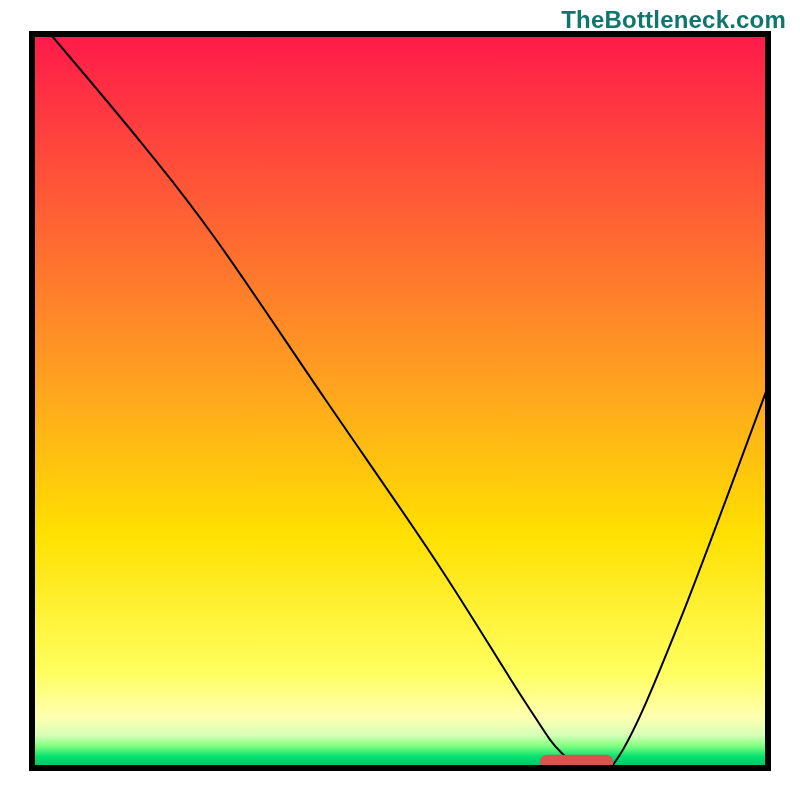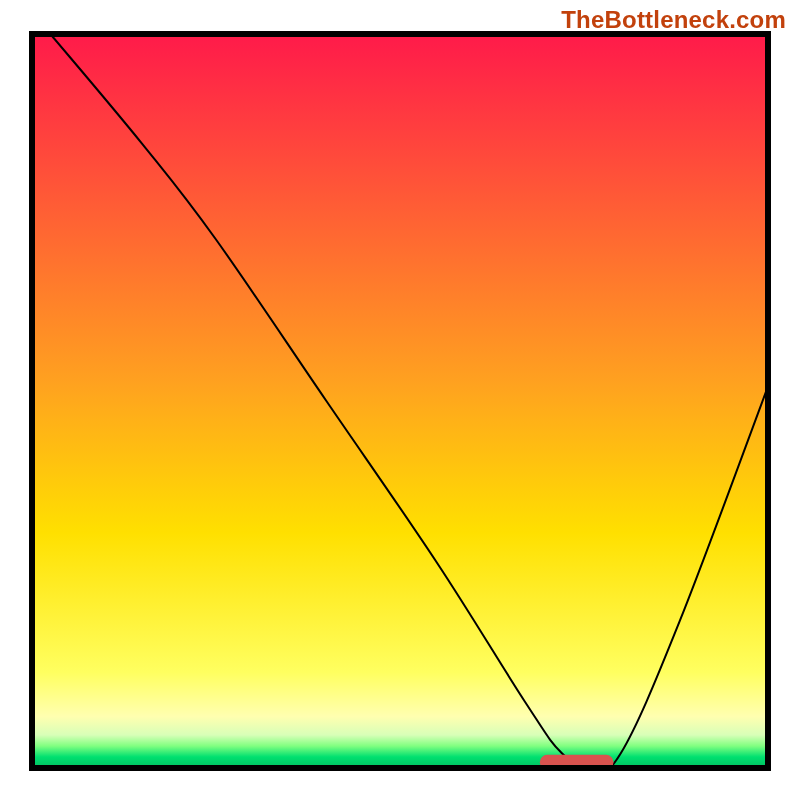--- a/index.html
+++ b/index.html
@@ -14,21 +14,21 @@
     position: relative;
     width: 800px;
     height: 800px;
   }
   .watermark {
     position: absolute;
     top: 6px;
     right: 14px;
     font-size: 24px;
     font-weight: bold;
-    color: #c2410c;
+    color: #0f766e;
     letter-spacing: 0.2px;
     z-index: 10;
   }
   svg.chart {
     position: absolute;
     left: 0;
     top: 0;
   }
 </style>
 </head>

